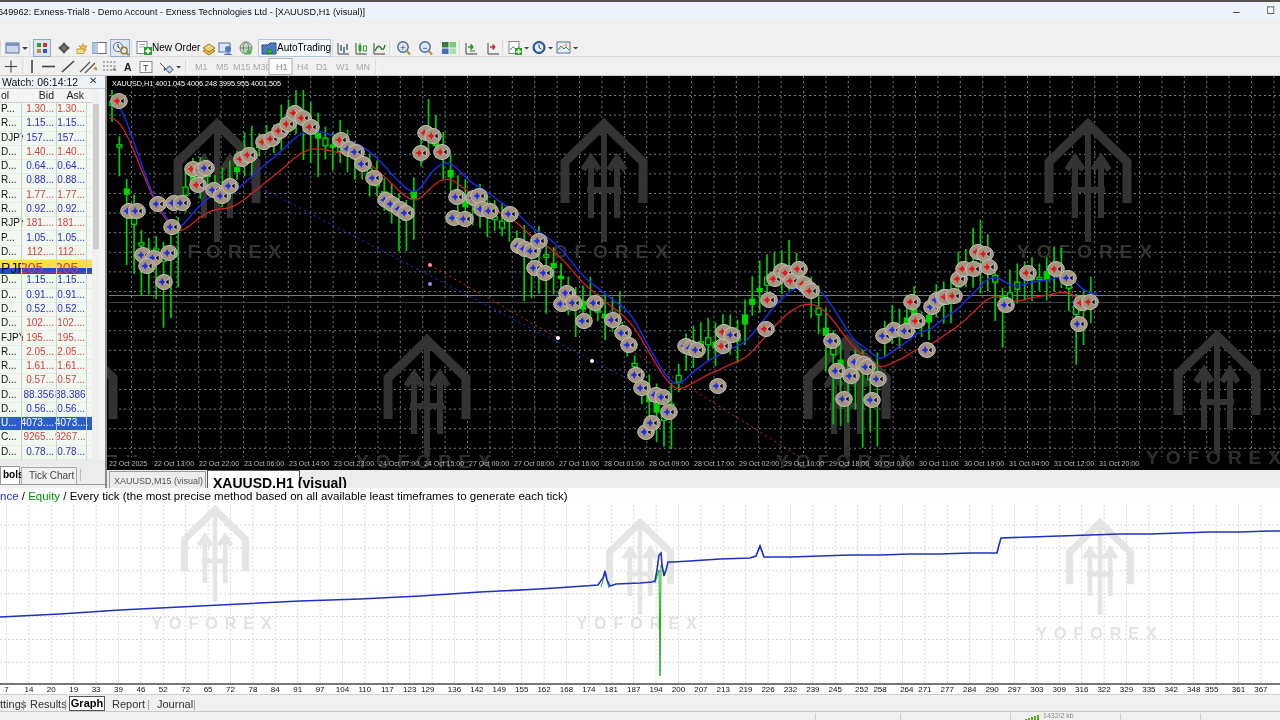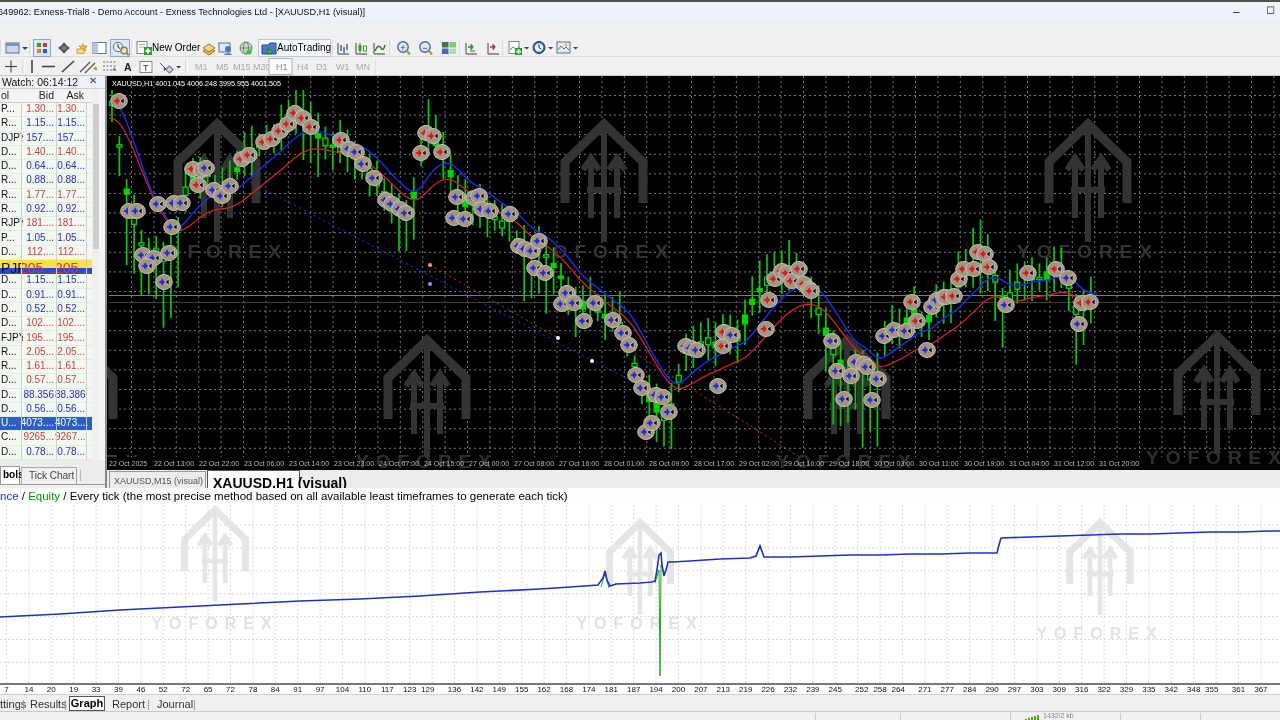--- a/index.html
+++ b/index.html
@@ -1219,21 +1219,21 @@
         <span style="position:absolute;left:667.5px;top:0;width:22px;text-align:center">200</span>
         <span style="position:absolute;left:689.9px;top:0;width:22px;text-align:center">207</span>
         <span style="position:absolute;left:712.3px;top:0;width:22px;text-align:center">213</span>
         <span style="position:absolute;left:734.7px;top:0;width:22px;text-align:center">219</span>
         <span style="position:absolute;left:757.1px;top:0;width:22px;text-align:center">226</span>
         <span style="position:absolute;left:779.5px;top:0;width:22px;text-align:center">232</span>
         <span style="position:absolute;left:801.9px;top:0;width:22px;text-align:center">239</span>
         <span style="position:absolute;left:824.3px;top:0;width:22px;text-align:center">245</span>
         <span style="position:absolute;left:855px;top:0;width:22px;">252</span>
         <span style="position:absolute;left:869.1px;top:0;width:22px;text-align:center">258</span>
-        <span style="position:absolute;left:891.5px;top:0;width:22px;text-align:left">264</span>
+        <span style="position:absolute;left:891.5px;top:0;width:22px;text-align:right">264</span>
         <span style="position:absolute;left:913.9px;top:0;width:22px;text-align:center">271</span>
         <span style="position:absolute;left:936.3px;top:0;width:22px;text-align:center">277</span>
         <span style="position:absolute;left:958.7px;top:0;width:22px;text-align:center">284</span>
         <span style="position:absolute;left:981.1px;top:0;width:22px;text-align:center">290</span>
         <span style="position:absolute;left:1003.5px;top:0;width:22px;text-align:center">297</span>
         <span style="position:absolute;left:1025.9px;top:0;width:22px;text-align:center">303</span>
         <span style="position:absolute;left:1048.3px;top:0;width:22px;text-align:center">309</span>
         <span style="position:absolute;left:1070.7px;top:0;width:22px;text-align:center">316</span>
         <span style="position:absolute;left:1093.1px;top:0;width:22px;text-align:center">322</span>
         <span style="position:absolute;left:1115.5px;top:0;width:22px;text-align:center">329</span>

